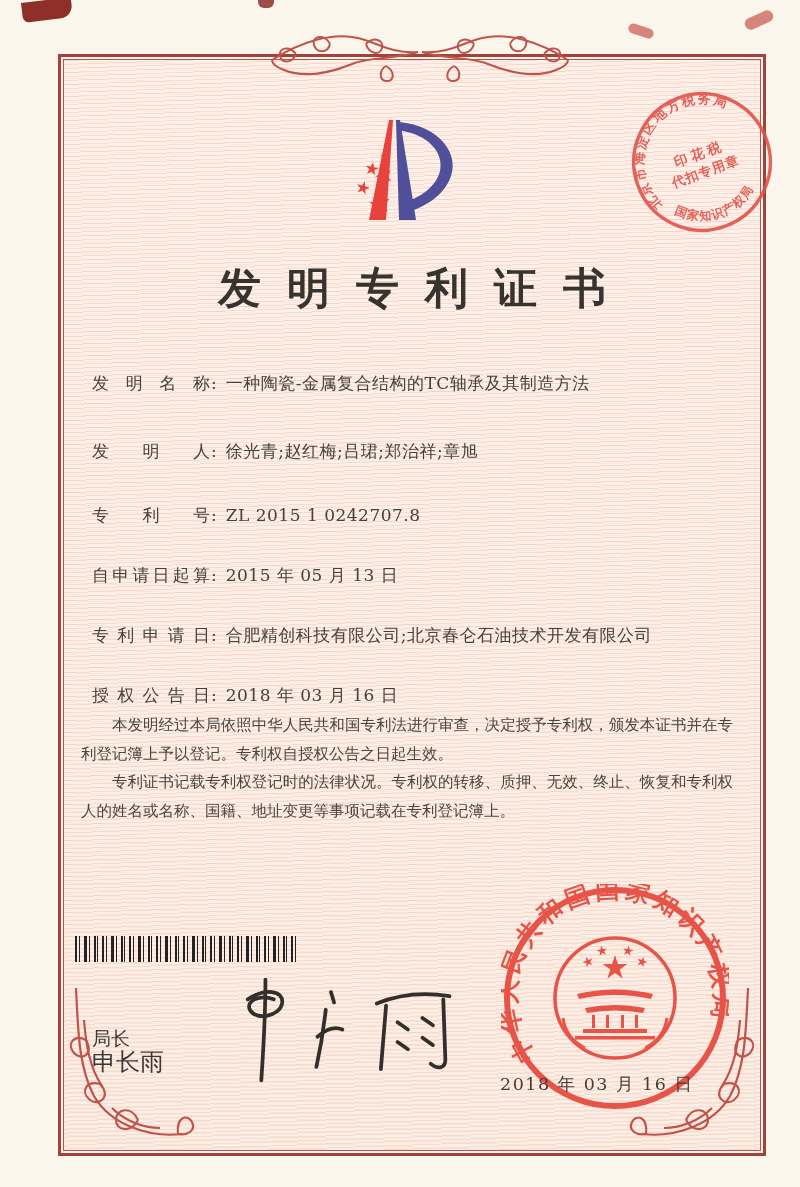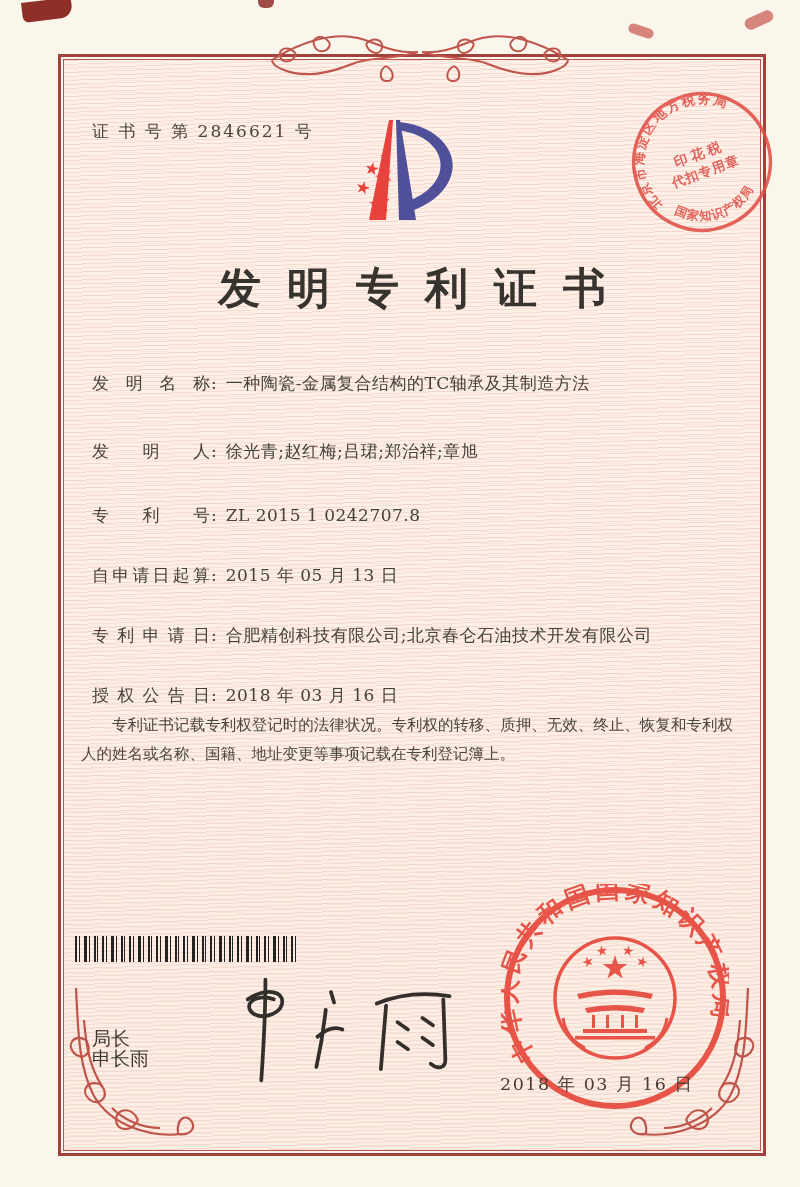--- a/index.html
+++ b/index.html
@@ -41,21 +41,21 @@
     background:repeating-linear-gradient(90deg,
       #222 0 2px, transparent 2px 4px,
       #222 4px 5px, transparent 5px 9px,
       #222 9px 12px, transparent 12px 14px,
       #222 14px 15px, transparent 15px 19px,
       #222 19px 21px, transparent 21px 22px,
       #222 22px 23px, transparent 23px 27px);
   }
   
   .director-title{position:absolute;left:28px;top:946px;font-size:19px;color:#3c3833;font-family:"DejaVu Sans","Liberation Sans",sans-serif;margin-top:20px;}
-  .director-name{position:absolute;left:28px;top:986px;font-size:19px;color:#3c3833;font-family:"DejaVu Sans","Liberation Sans",sans-serif;}
+  .director-name{position:absolute;left:28px;top:986px;font-size:24px;color:#3c3833;font-family:"DejaVu Sans","Liberation Sans",sans-serif;}
   .signature{position:absolute;left:138px;top:912px;width:260px;height:115px;}
   
   .tax-stamp{position:absolute;left:560px;top:24px;width:156px;height:156px;transform:rotate(-20deg);opacity:.88;}
   .big-seal{position:absolute;left:437px;top:824px;width:228px;height:228px;opacity:.93;}
   .seal-date{position:absolute;left:436px;top:1012px;font-size:17.5px;letter-spacing:1.5px;color:#473b33;}
   
   .top-ornament{position:absolute;left:266px;top:16px;width:308px;height:76px;}
   .corner-fl{position:absolute;width:142px;height:168px;bottom:2px;}
   .corner-br{right:2px;}
   .corner-bl{left:2px;transform:scaleX(-1);}
@@ -92,21 +92,20 @@
 </svg>
 
 <div class="blob blob-tl"></div>
 <div class="blob blob-t2"></div>
 <div class="blob blob-t3"></div>
 <div class="blob blob-t4"></div>
 
 <div class="frame">
   <div class="frame-inner">
 
-    <div class="cert-no">证 书 号 第 2846621 号</div>
 
     <svg style="position:absolute;left:276px;top:54px" width="124" height="118" viewBox="0 0 124 118">
       <polygon points="49,6 53,6 46,106 29,106" fill="#e8423c"></polygon>
       <polygon points="56,6 60,6 76,106 59,106" fill="#50509a"></polygon>
       <path d="M59,8 C100,12 119,40 111,62 C104,82 84,94 64,99 L62,89 C80,84 96,73 100,57 C104,40 90,20 57,16 Z" fill="#50509a"></path>
       <use href="#star" transform="translate(45,42) scale(5) rotate(-12)" fill="#e8423c"></use>
       <use href="#star" transform="translate(32,55) scale(7) rotate(10)" fill="#e8423c"></use>
       <use href="#star" transform="translate(44,62) scale(9) rotate(-20)" fill="#e8423c"></use>
       <use href="#star" transform="translate(23,74) scale(7) rotate(15)" fill="#e8423c"></use>
       <use href="#star" transform="translate(40,90) scale(11) rotate(-10)" fill="#e8423c"></use>
@@ -143,20 +142,21 @@
       </div>
       <div class="f-row r4">
         <span class="f-label">专利申请日</span><span class="f-colon">:</span><span class="f-value">合肥精创科技有限公司;北京春仑石油技术开发有限公司</span>
       </div>
       <div class="f-row r5">
         <span class="f-label">授权公告日</span><span class="f-colon">:</span><span class="f-value">2018 年 03 月 16 日</span>
       </div>
     </div>
 
     <div class="paras">
+      <p>本发明经过本局依照中华人民共和国专利法进行审查，决定授予专利权，颁发本证书并在专利登记簿上予以登记。专利权自授权公告之日起生效。</p>
       <p>专利证书记载专利权登记时的法律状况。专利权的转移、质押、无效、终止、恢复和专利权人的姓名或名称、国籍、地址变更等事项记载在专利登记簿上。</p>
     </div>
 
     <div class="barcode"></div>
 
     <div class="director-title">局长</div>
     <div class="director-name">申长雨</div>
 
     <svg class="signature" viewBox="0 0 250 110">
       <g fill="none" stroke="#33302c" stroke-width="3.6" stroke-linecap="round">

